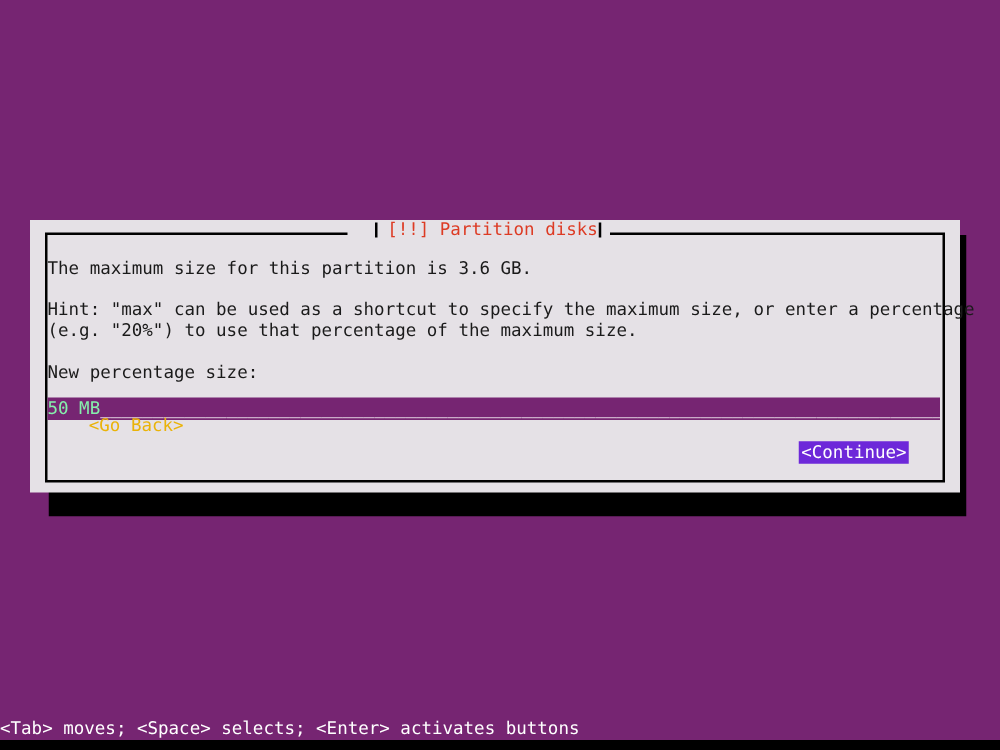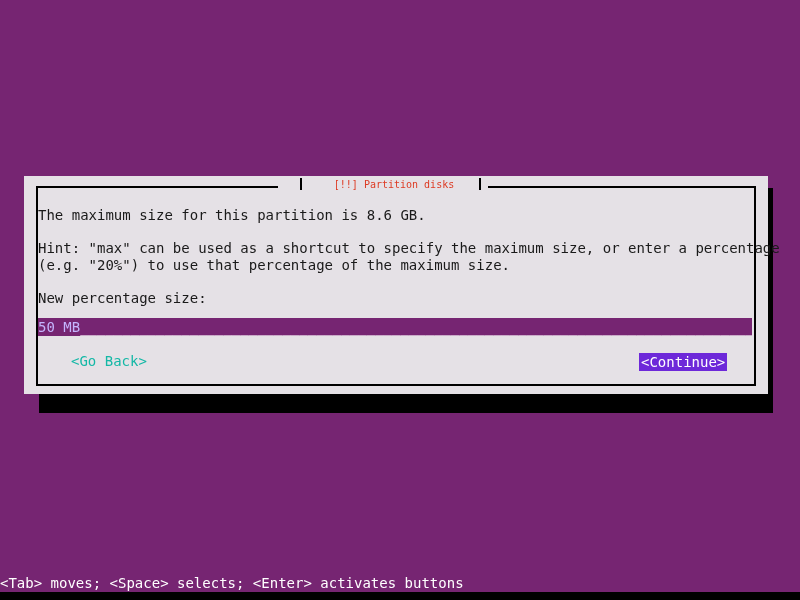--- a/index.html
+++ b/index.html
@@ -74,21 +74,21 @@
   }
   .title-tick.left  { left: 300px; }
   .title-tick.right { left: 479px; }
 
   .dialog-title {
     position: absolute;
     left: 306px;
     top: 177px;
     width: 176px;
     text-align: center;
-    font-size: 10px;
+    font-size: 14px;
     line-height: 15px;
     color: #dd3b24;
     letter-spacing: 0px;
     white-space: pre;
   }
 
   
   .body-text {
     position: absolute;
     left: 38px;
@@ -111,37 +111,37 @@
     height: 18px;
     background: #762572;
     overflow: hidden;
     white-space: pre;
     font-size: 14px;
     line-height: 18px;
     color: #ffffff;
     letter-spacing: 0px;
   }
   .input-value {
-    color: #c4b5fd;
+    color: #86efac;
   }
   .input-fill {
     color: #ffffff;
   }
 
   
   .btn {
     position: absolute;
     font-size: 14px;
     line-height: 16px;
     white-space: pre;
   }
   .btn-goback {
     left: 70px;
-    top: 353px;
-    color: #14b8a6;
+    top: 333px;
+    color: #eab308;
     background: transparent;
     padding: 0 1px;
   }
   .btn-continue {
     left: 639px;
     top: 353px;
     color: #ffffff;
     background: #6d28d9;
     padding: 1px 2px;
   }
@@ -177,21 +177,21 @@
 
   <div class="dialog">
     <div class="dialog-frame"></div>
   </div>
 
   <div class="title-gap"></div>
   <div class="title-tick left"></div>
   <div class="title-tick right"></div>
   <div class="dialog-title">[!!] Partition disks</div>
 
-  <div class="body-text line-maxsize">The maximum size for this partition is 8.6 GB.</div>
+  <div class="body-text line-maxsize">The maximum size for this partition is 3.6 GB.</div>
 
   <div class="body-text line-hint1">Hint: "max" can be used as a shortcut to specify the maximum size, or enter a percentage</div>
 
   <div class="body-text line-hint2">(e.g. "20%") to use that percentage of the maximum size.</div>
 
   <div class="body-text line-label">New percentage size:</div>
 
   <div class="input-field"><span class="input-value">50 MB</span><span class="input-fill">_________________________________________________________________________________________</span></div>
 
   <div class="btn btn-goback">&lt;Go Back&gt;</div>

